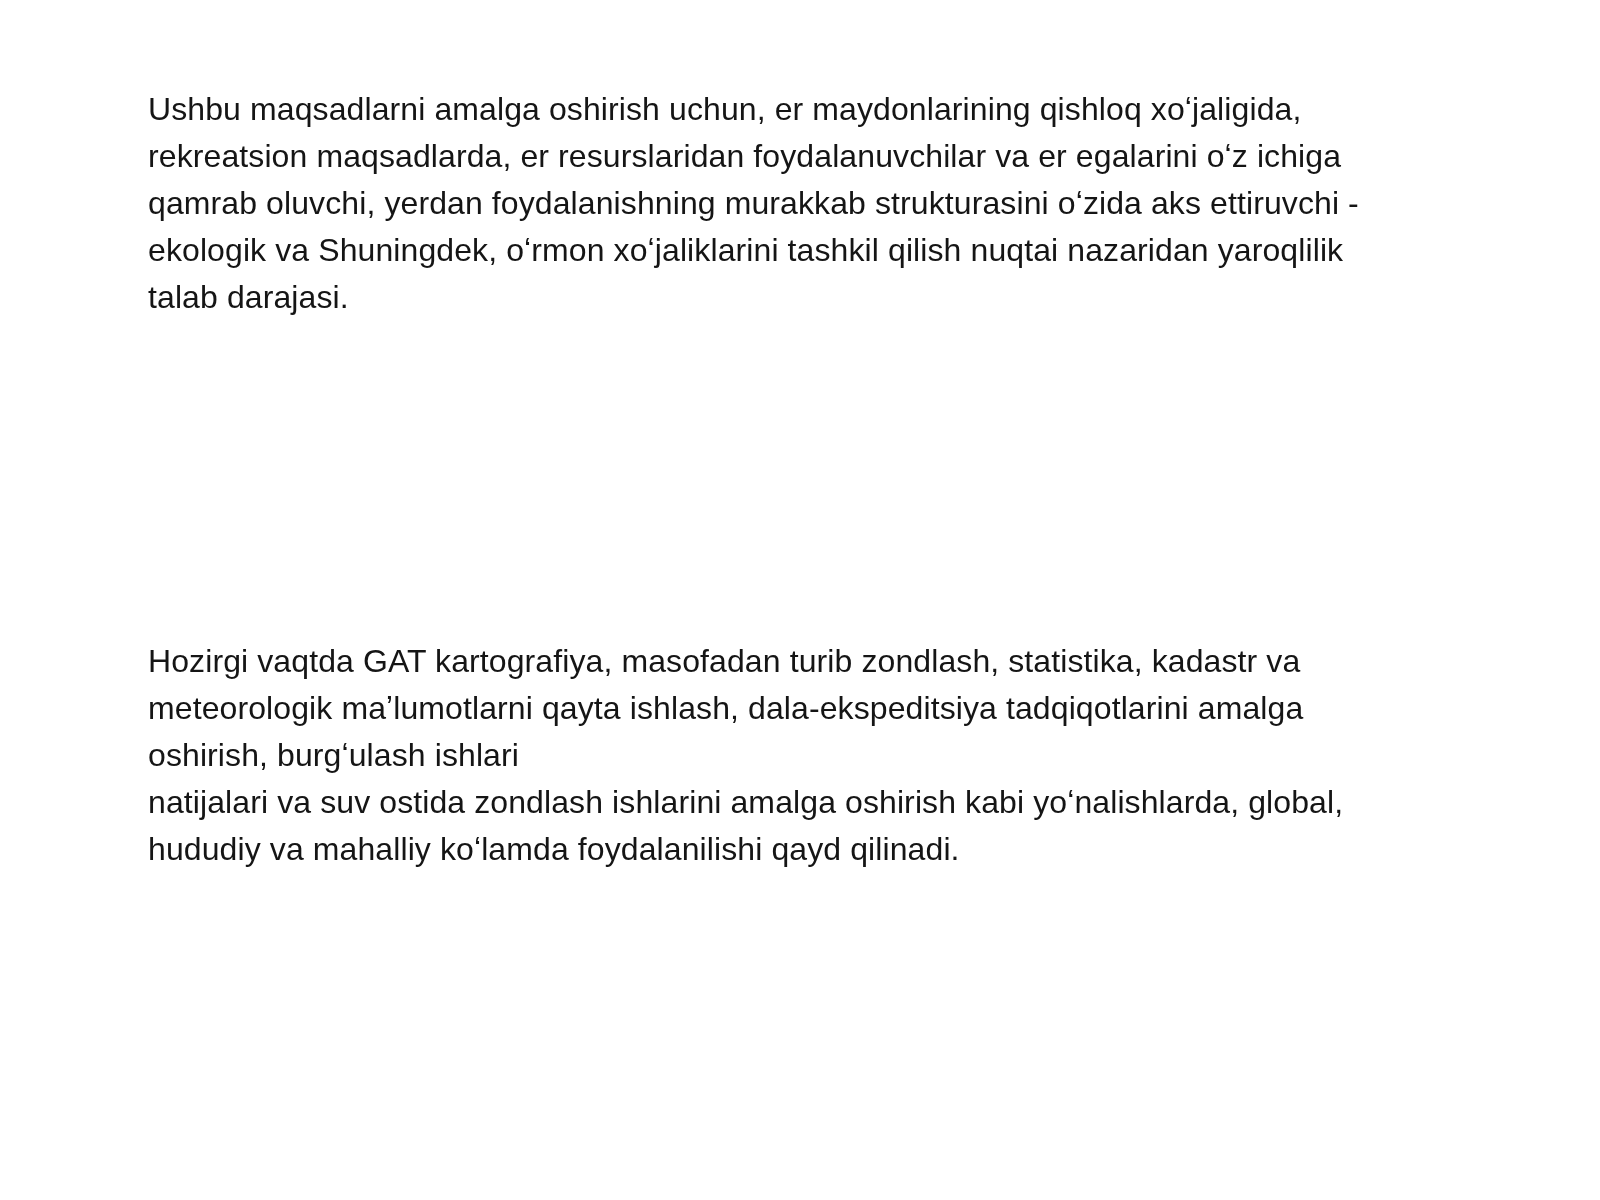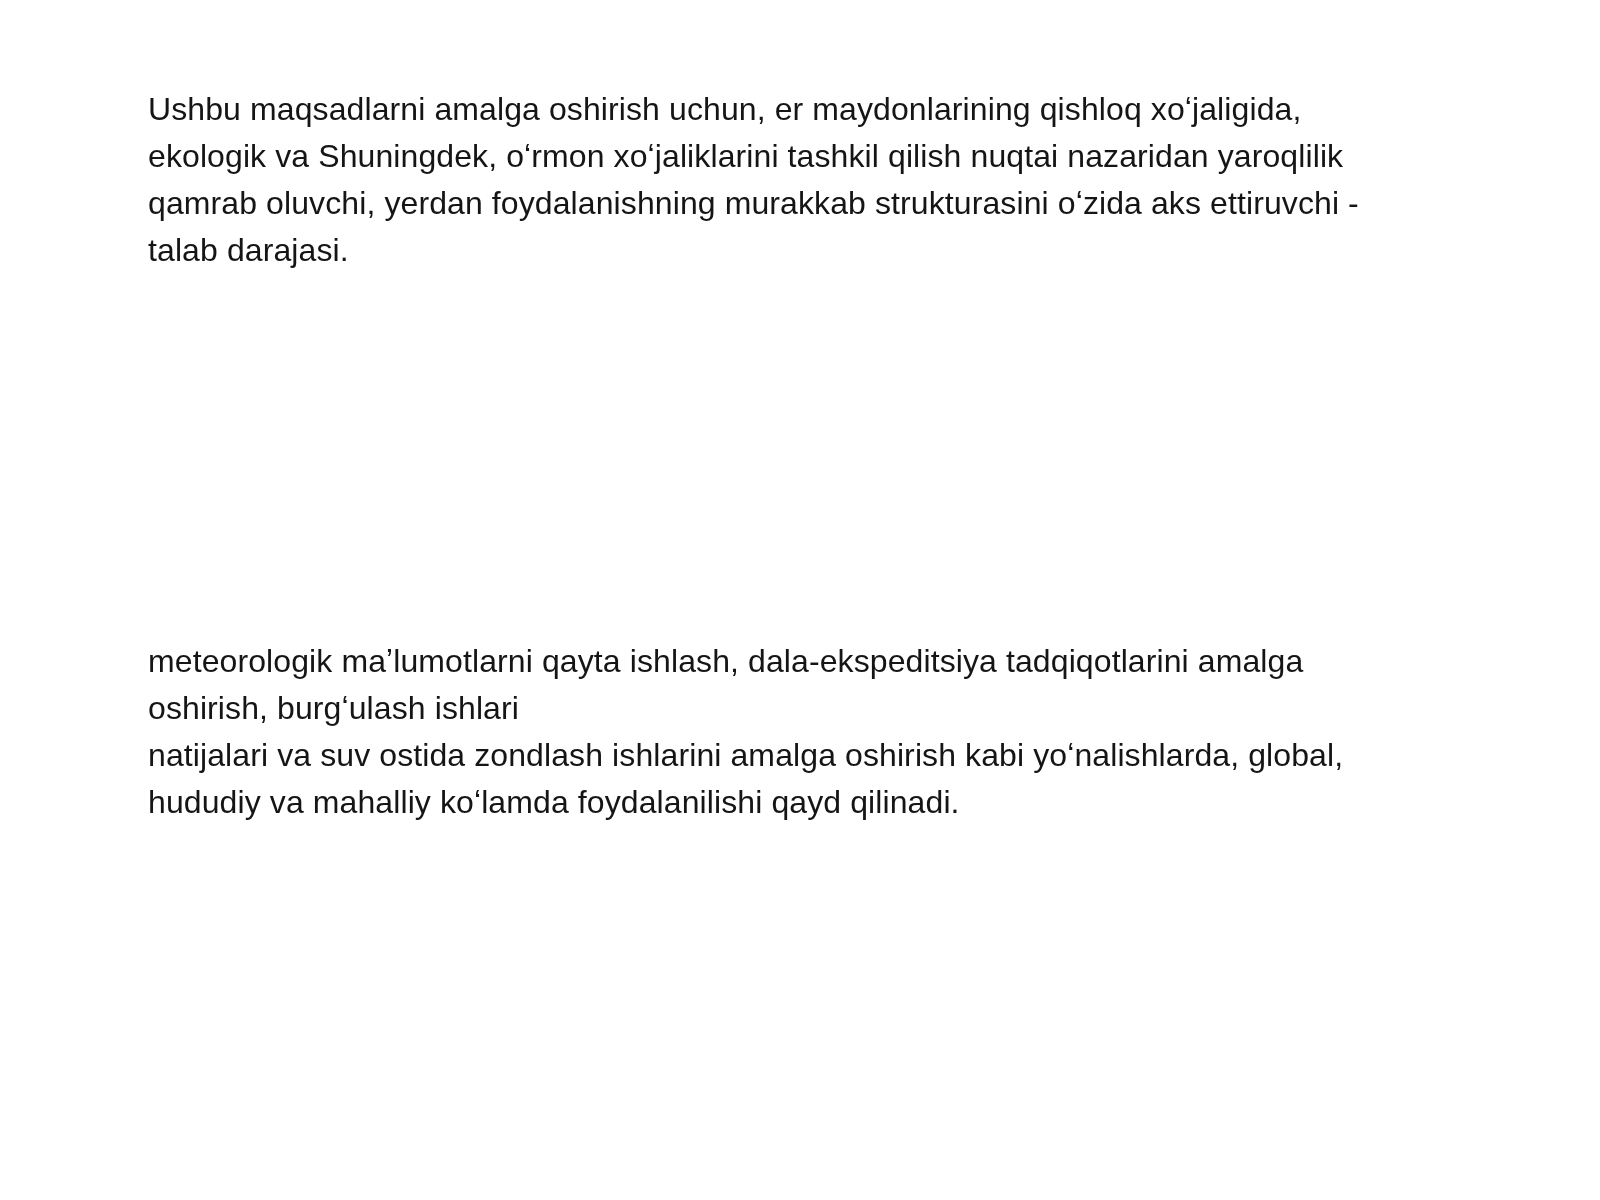--- a/index.html
+++ b/index.html
@@ -32,23 +32,25 @@
   .line {
     white-space: pre;
   }
 </style>
 </head>
 <body>
 
 <div class="slide">
   <div class="textblock para-1">
       <div class="line">Ushbu maqsadlarni amalga oshirish uchun, er maydonlarining qishloq xoʻjaligida,</div>
+      <div class="line">rekreatsion maqsadlarda, er resurslaridan foydalanuvchilar va er egalarini oʻz ichiga</div>
+      <div class="line">qamrab oluvchi, yerdan foydalanishning murakkab strukturasini oʻzida aks ettiruvchi -</div>
       <div class="line">ekologik va Shuningdek, oʻrmon xoʻjaliklarini tashkil qilish nuqtai nazaridan yaroqlilik</div>
-      <div class="line">qamrab oluvchi, yerdan foydalanishning murakkab strukturasini oʻzida aks ettiruvchi -</div>
       <div class="line">talab darajasi.</div>
     </div>
   <div class="textblock para-2">
+      <div class="line">Hozirgi vaqtda GAT kartografiya, masofadan turib zondlash, statistika, kadastr va</div>
       <div class="line">meteorologik maʼlumotlarni qayta ishlash, dala-ekspeditsiya tadqiqotlarini amalga</div>
       <div class="line">oshirish, burgʻulash ishlari</div>
       <div class="line">natijalari va suv ostida zondlash ishlarini amalga oshirish kabi yoʻnalishlarda, global,</div>
       <div class="line">hududiy va mahalliy koʻlamda foydalanilishi qayd qilinadi.</div>
     </div>
 </div>
 
 </body></html>

